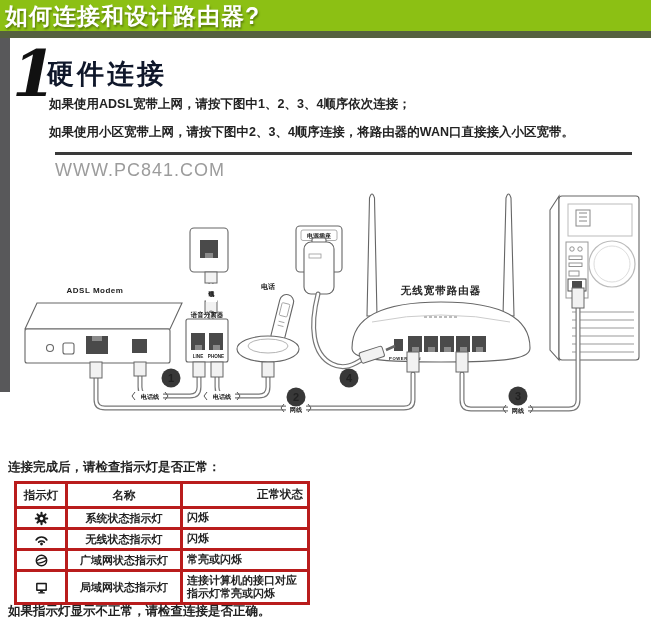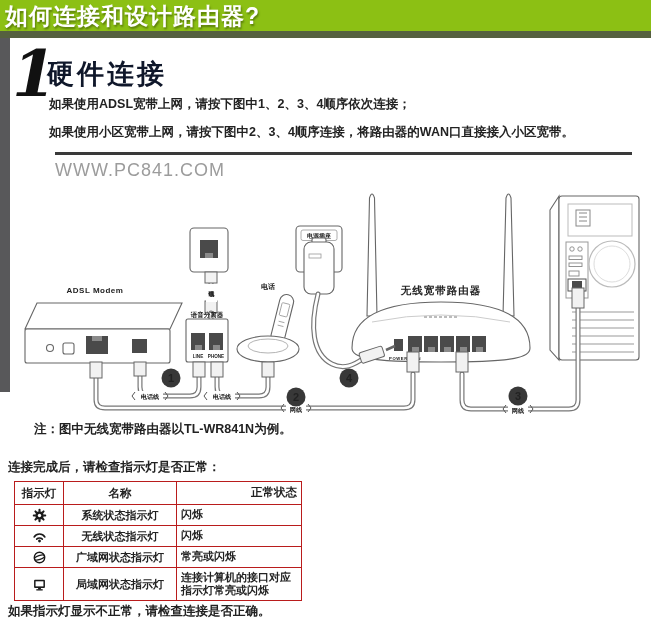--- a/index.html
+++ b/index.html
@@ -14,21 +14,21 @@
           font-style:italic;font-weight:bold;font-size:64px;line-height:1;color:#111;}
   .sectitle{position:absolute;left:47px;top:56px;font-size:27px;font-weight:700;letter-spacing:3px;color:#0f172a;}
   .instr{position:absolute;left:49px;font-size:12.5px;font-weight:bold;color:#222;white-space:nowrap;}
   .i1{top:96px}.i2{top:124px}
   .rule{position:absolute;left:55px;top:152px;width:577px;height:3px;background:#3a3a3a;}
   .wm{position:absolute;left:55px;top:160px;font-size:18px;color:#9c9c9c;letter-spacing:1px;}
   .diagram{position:absolute;left:6px;top:176px;width:640px;height:250px;}
   .note{position:absolute;left:34px;top:421px;font-size:12.5px;font-weight:bold;color:#222;}
   .check{position:absolute;left:8px;top:459px;font-size:12.5px;font-weight:bold;color:#222;}
   table.ind{position:absolute;left:14px;top:481px;border-collapse:collapse;table-layout:fixed;}
-  table.ind td,table.ind th{border:1px solid #b91c1c;font-size:11px;font-weight:bold;color:#222;
+  table.ind td,table.ind th{border:3px solid #b91c1c;font-size:11px;font-weight:bold;color:#222;
         padding:1px 4px;vertical-align:middle;}
   table.ind th{height:20px;text-align:center;font-size:11.5px;}
   .c-icon{width:40px;text-align:center;}
   .c-name{width:104px;text-align:center;}
   .c-state{width:116px;text-align:left;padding-left:7px;line-height:1.2;}
   table.ind tr{height:21px;}
   table.ind tr.tall{height:33px;margin-top:41px;}
   .tico{width:15px;height:15px;vertical-align:middle;}
   .footer{position:absolute;left:8px;top:603px;font-size:12.5px;font-weight:bold;color:#222;}
   svg text{font-family:"Liberation Sans","DejaVu Sans",sans-serif;fill:#222;}
@@ -217,21 +217,20 @@
       <text x="165" y="206" fill="#fff">1</text>
       <circle cx="290" cy="221" r="9.5" fill="#383838"></circle>
       <text x="290" y="225" fill="#fff">2</text>
       <circle cx="512" cy="220" r="9.5" fill="#383838"></circle>
       <text x="512" y="224" fill="#fff">3</text>
       <circle cx="343" cy="202" r="9.5" fill="#383838"></circle>
       <text x="343" y="206" fill="#fff">4</text>
     </g>
   </svg>
 
-  <div class="note">注：图中无线宽带路由器以TL-WR841N为例。</div>
   <div class="check">连接完成后，请检查指示灯是否正常：</div>
 
   <table class="ind">
     <tbody>
         <tr>
       <th class="c-icon">指示灯</th>
       <th class="c-name">名称</th>
       <th class="c-state" style="text-align:right">正常状态</th>
     </tr>
     <tr>

